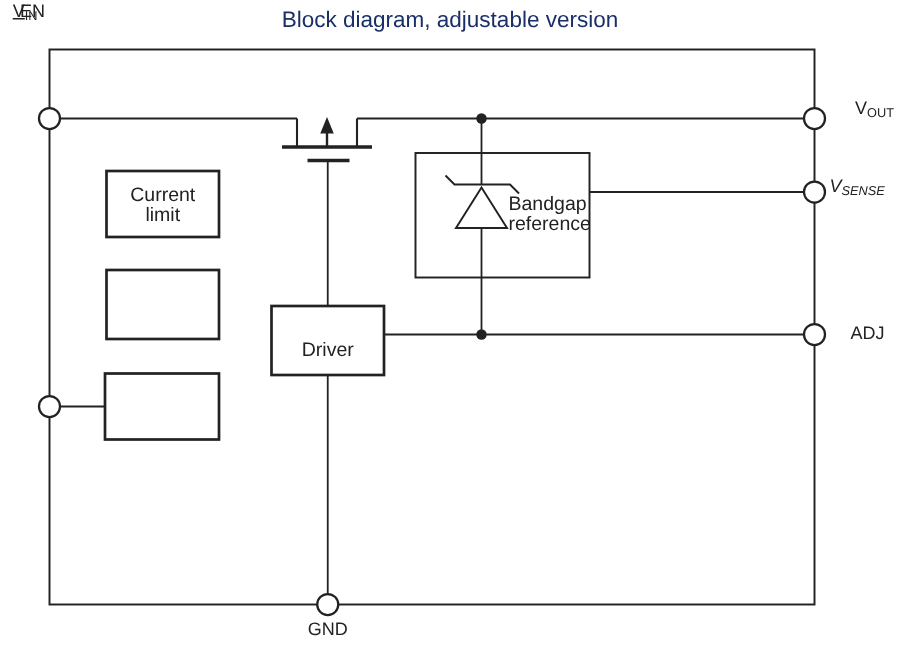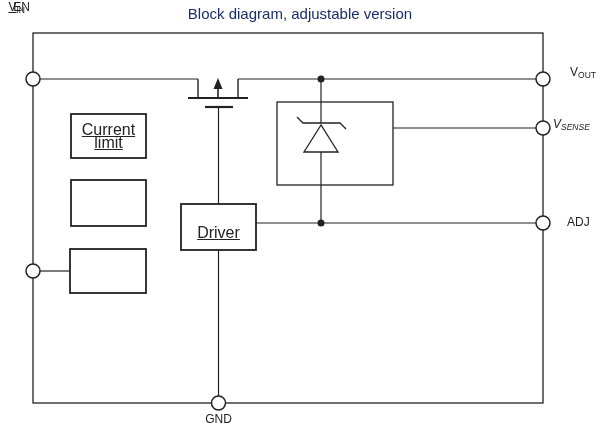--- a/index.html
+++ b/index.html
@@ -30,24 +30,23 @@
     color: var(--diagram-lines);
     font-size: 12px;
     line-height: 14px;
     white-space: nowrap;
   }
   .lbl .sub { font-size: 8.5px; vertical-align: -2px; letter-spacing: 0; }
   .block-label {
     position: absolute;
     display: flex; align-items: center; justify-content: center;
     text-align: center;
-    font-size: 16px; line-height: 13.5px;
+    font-size: 13px; line-height: 13.5px;
     color: var(--diagram-lines);
     white-space: pre-line;
-    text-decoration: underline;
   }
   .block-label.left-align { justify-content: flex-start; text-align: left; }
   .right-align { text-align: right; }
   .center-align { text-align: center; }
 </style>
 </head>
 <body>
 
 <div class="page">
 
@@ -113,14 +112,16 @@
   </div>
   <div class="lbl" style="left:553px; top:117px;font-style:italic;">
     <span>V</span><span class="sub">SENSE</span>
   </div>
   <div class="lbl" style="left:555px; top:215px;margin-left:12px;">ADJ</div>
   <div class="lbl center-align" style="left:188px; top:412px; width:61px;">GND</div>
 
   <div class="block-label" style="left:71px; top:114px; width:75px; height:44px;">Current
 limit</div>
   <div class="block-label" style="left:181px; top:204px; width:75px; height:58px;">Driver</div>
+  <div class="block-label left-align" style="left:339px; top:124px; width:53px; height:36px;">Bandgap
+reference</div>
 
 </div>
 
 </body></html>

